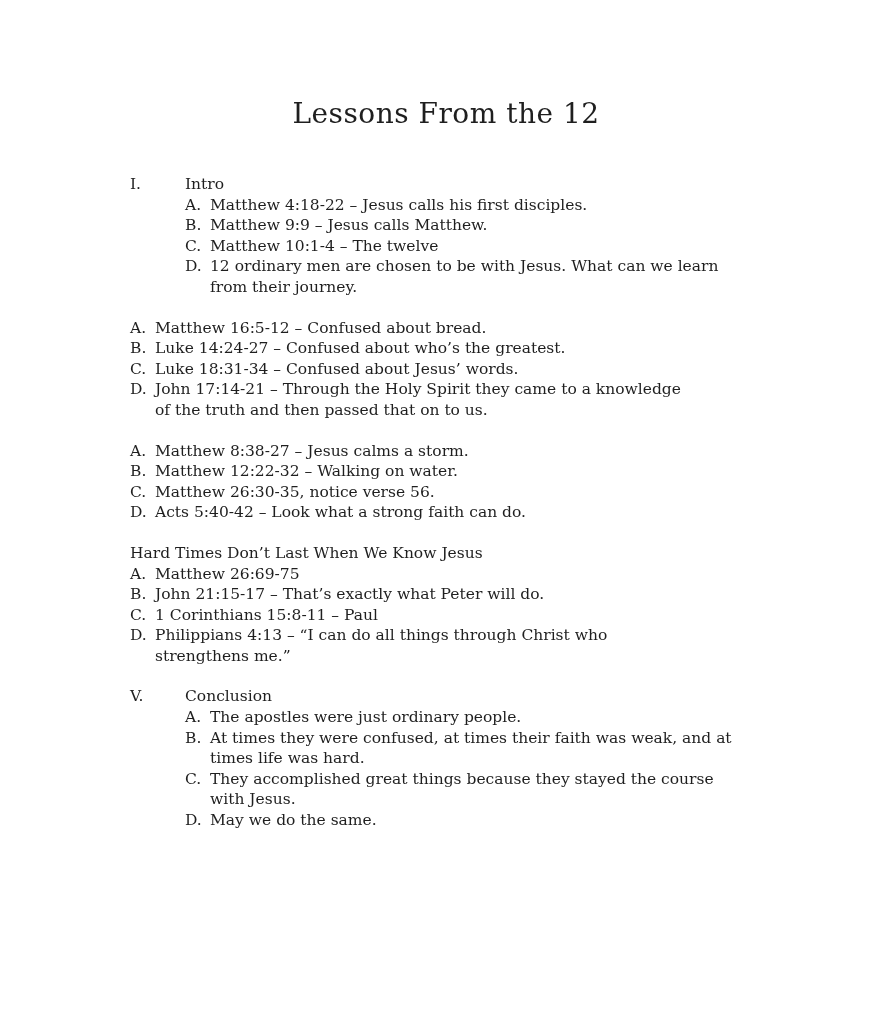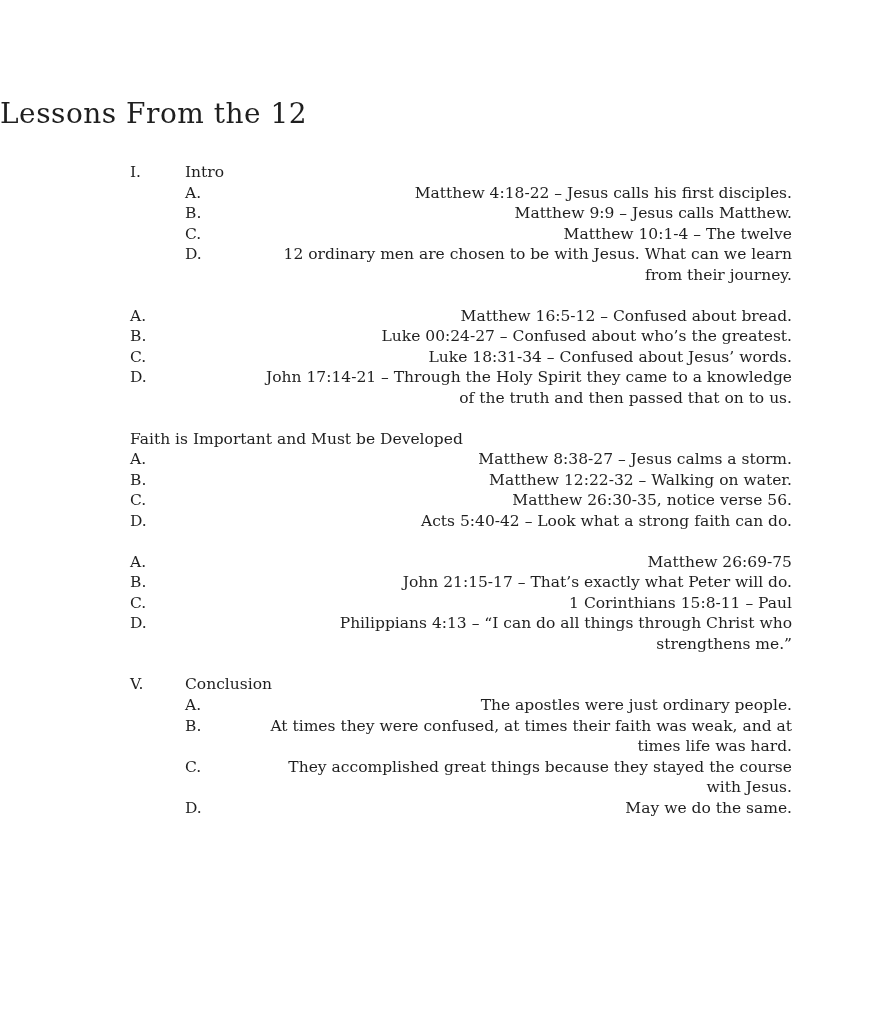--- a/index.html
+++ b/index.html
@@ -12,22 +12,22 @@
     font-family: "DejaVu Serif", serif;
     font-size: 15.5px;
     line-height: 20.6px;
     padding: 94px 100px 0 130px;
     overflow: hidden;
   }
   h1.doc-title {
     font-size: 28px;
     font-weight: normal;
     line-height: 40px;
-    text-align: left;
-    margin: 0 -100px 28px -130px; 
+    text-align: center;
+    margin: 0 -100px 40px -130px; 
     letter-spacing: 0.5px;
   }
   .outline { }
   .section {
     display: flex;
     margin: 0 0 20px 0;
   }
   .numeral {
     width: 55px;
     flex-shrink: 0;
@@ -35,21 +35,20 @@
   .section-body { flex: 1; min-width: 0; }
   .heading { }
   .item { display: flex; }
   .item-label {
     width: 25px;
     flex-shrink: 0;
   }
   .item-text {
     flex: 1;
     white-space: pre-line;
-    text-align: right;
   }
 </style>
 </head>
 <body>
 
 <main class="page">
   <h1 class="doc-title">Lessons From the 12</h1>
   <section class="outline">
       <div class="section">
         <span class="numeral">I.</span>
@@ -78,37 +77,36 @@
       </div>
       <div class="section">
         <div class="section-body">
           <div class="items">
             <div class="item">
               <span class="item-label">A.</span>
               <span class="item-text">Matthew 16:5-12 – Confused about bread.</span>
             </div>
             <div class="item">
               <span class="item-label">B.</span>
-              <span class="item-text">Luke 00:24-27 – Confused about who’s the greatest.</span>
+              <span class="item-text">Luke 14:24-27 – Confused about who’s the greatest.</span>
             </div>
             <div class="item">
               <span class="item-label">C.</span>
               <span class="item-text">Luke 18:31-34 – Confused about Jesus’ words.</span>
             </div>
             <div class="item">
               <span class="item-label">D.</span>
               <span class="item-text">John 17:14-21 – Through the Holy Spirit they came to a knowledge
 of the truth and then passed that on to us.</span>
             </div>
           </div>
         </div>
       </div>
       <div class="section">
         <div class="section-body">
-          <div class="heading">Faith is Important and Must be Developed</div>
           <div class="items">
             <div class="item">
               <span class="item-label">A.</span>
               <span class="item-text">Matthew 8:38-27 – Jesus calms a storm.</span>
             </div>
             <div class="item">
               <span class="item-label">B.</span>
               <span class="item-text">Matthew 12:22-32 – Walking on water.</span>
             </div>
             <div class="item">
@@ -117,20 +115,21 @@
             </div>
             <div class="item">
               <span class="item-label">D.</span>
               <span class="item-text">Acts 5:40-42 – Look what a strong faith can do.</span>
             </div>
           </div>
         </div>
       </div>
       <div class="section">
         <div class="section-body">
+          <div class="heading">Hard Times Don’t Last When We Know Jesus</div>
           <div class="items">
             <div class="item">
               <span class="item-label">A.</span>
               <span class="item-text">Matthew 26:69-75</span>
             </div>
             <div class="item">
               <span class="item-label">B.</span>
               <span class="item-text">John 21:15-17 – That’s exactly what Peter will do.</span>
             </div>
             <div class="item">

